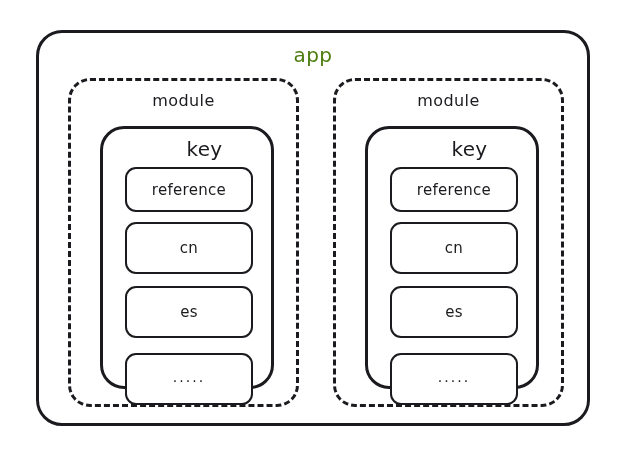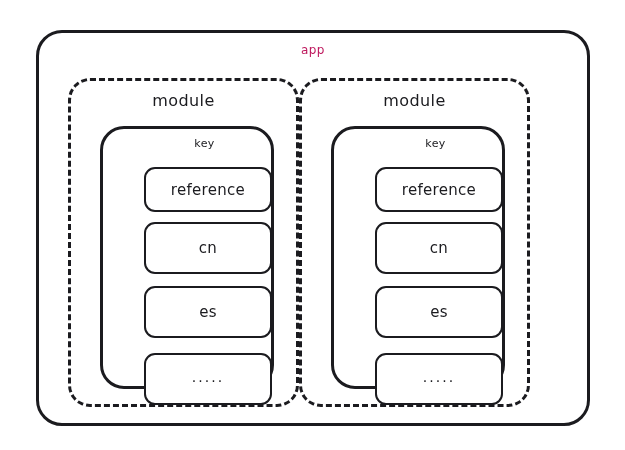--- a/index.html
+++ b/index.html
@@ -33,34 +33,34 @@
     border-radius: 26px;
     background: #ffffff;
   }
 
   .app-label {
     position: absolute;
     left: 0;
     right: 0;
     top: 10px;
     text-align: center;
-    font-size: 12px;
-    color: #be185d;
+    font-size: 20px;
+    color: #4d7c0f;
     letter-spacing: 0.4px;
   }
 
   
   .modules-row {
     position: absolute;
     left: 29px;
     top: 45px;
     width: 496px;
     height: 329px;
     display: flex;
-    justify-content: flex-start;
+    justify-content: space-between;
   }
 
   .module-box {
     position: relative;
     box-sizing: border-box;
     width: 231px;
     height: 329px;
     border: 3px dashed #1b1b1f;
     border-radius: 22px;
     background: #ffffff;
@@ -89,21 +89,21 @@
     border-radius: 24px;
     background: #ffffff;
   }
 
   .key-label {
     position: absolute;
     left: 0;
     right: 0;
     top: 8px;
     text-align: center;
-    font-size: 11px;
+    font-size: 20px;
     color: #1b1b1f;
     letter-spacing: 0.4px;
     padding-left: 35px;
   }
 
   
   .entry-list {
     position: absolute;
     left: 22px;
     top: 38px;
@@ -116,21 +116,20 @@
     height: 45px;
     border: 2.5px solid #1b1b1f;
     border-radius: 11px;
     background: #ffffff;
     display: flex;
     align-items: center;
     justify-content: center;
     font-size: 15px;
     color: #1b1b1f;
     letter-spacing: 0.3px;
-    margin-left: 19px;
   }
 
   .entry-box.compact {
     height: 52px;
   }
 
   .entry-gap-sm { height: 10px; }
   .entry-gap-md { height: 12px; }
   .entry-gap-lg { height: 15px; }
 

